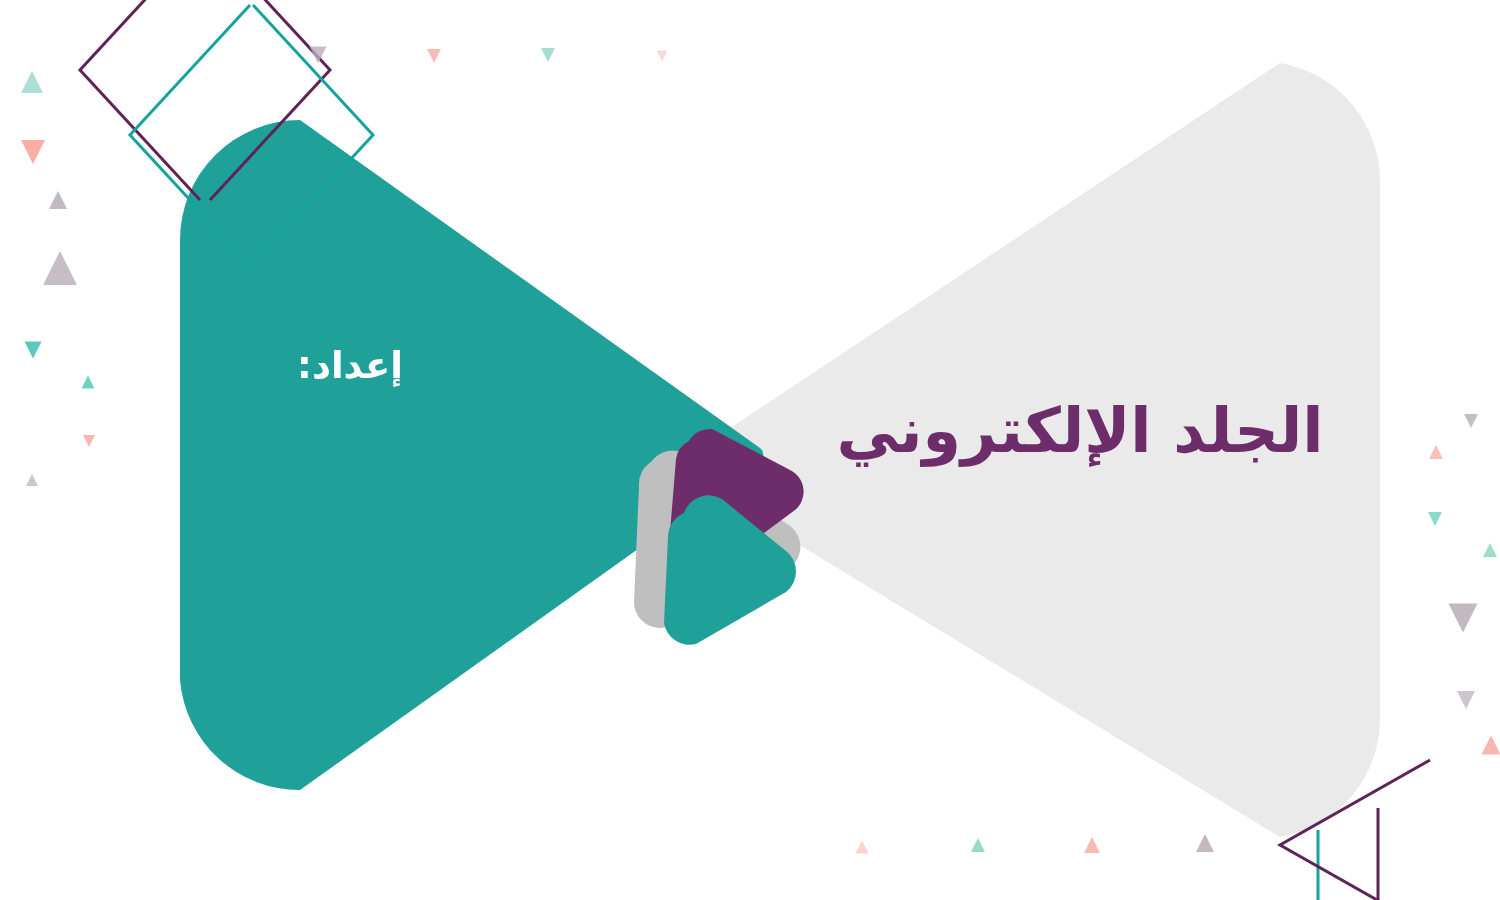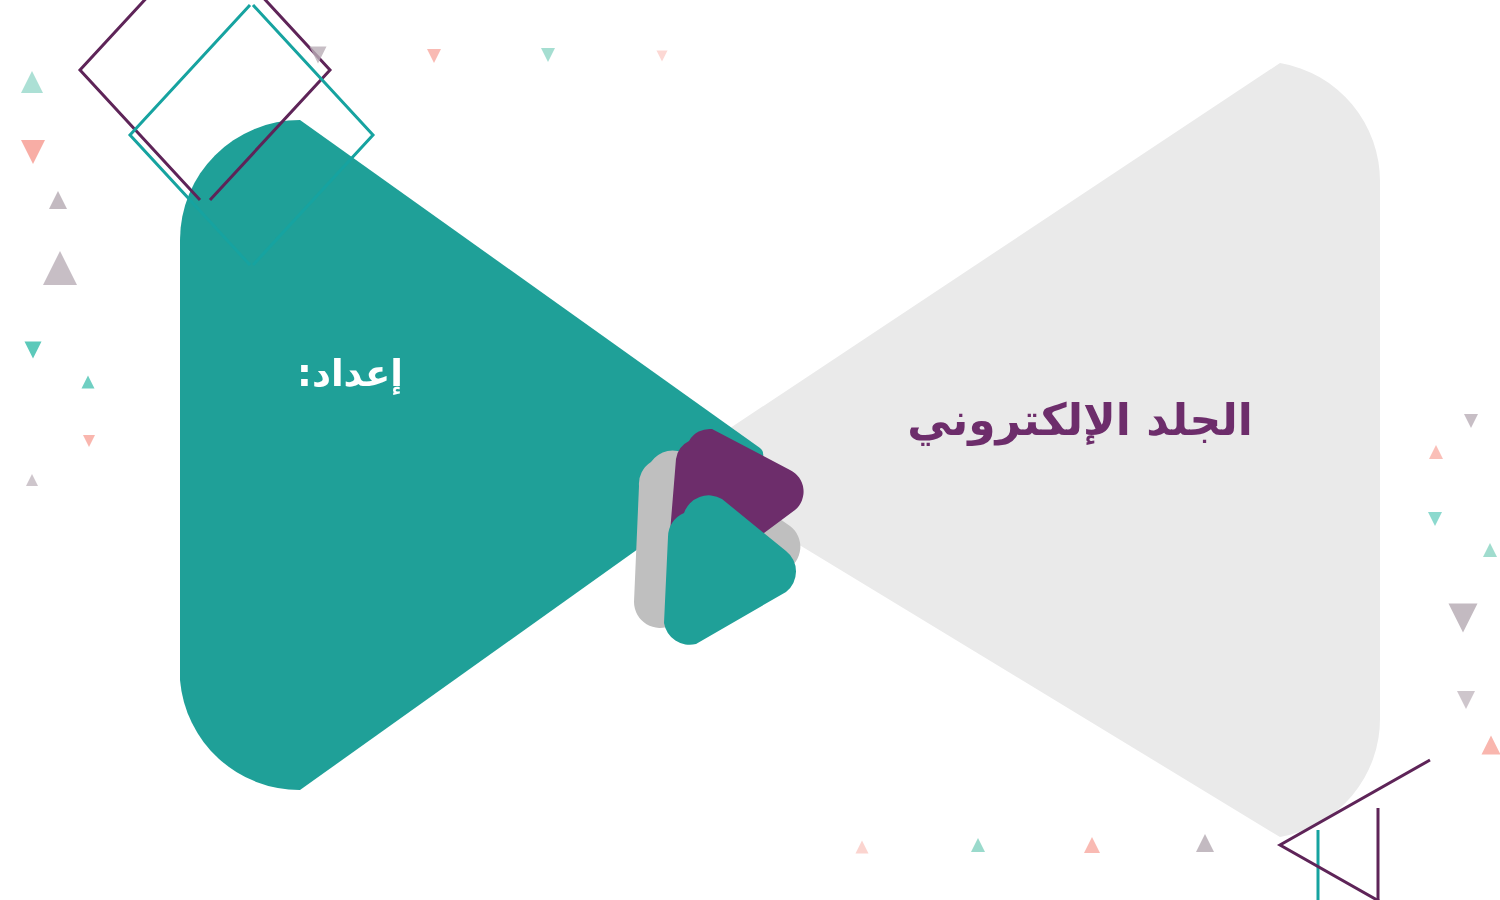--- a/index.html
+++ b/index.html
@@ -29,32 +29,32 @@
   .title-wrap {
     position: absolute;
     left: 800px;
     top: 392px;
     width: 560px;
     text-align: center;
     direction: rtl;
   }
   .title-text {
     font-family: "DejaVu Sans", "Liberation Sans", sans-serif;
-    font-size: 44px;
+    font-size: 62px;
     font-weight: 700;
     color: #6D2D6B;
     line-height: 1.25;
     letter-spacing: 0;
     white-space: nowrap;
   }
 
   .byline-wrap {
     position: absolute;
     left: 200px;
-    top: 352px;
+    top: 344px;
     width: 300px;
     text-align: center;
     direction: rtl;
   }
   .byline-label {
     font-family: "DejaVu Sans", "Liberation Sans", sans-serif;
     font-size: 37px;
     font-weight: 700;
     color: #ffffff;
     line-height: 1.2;

